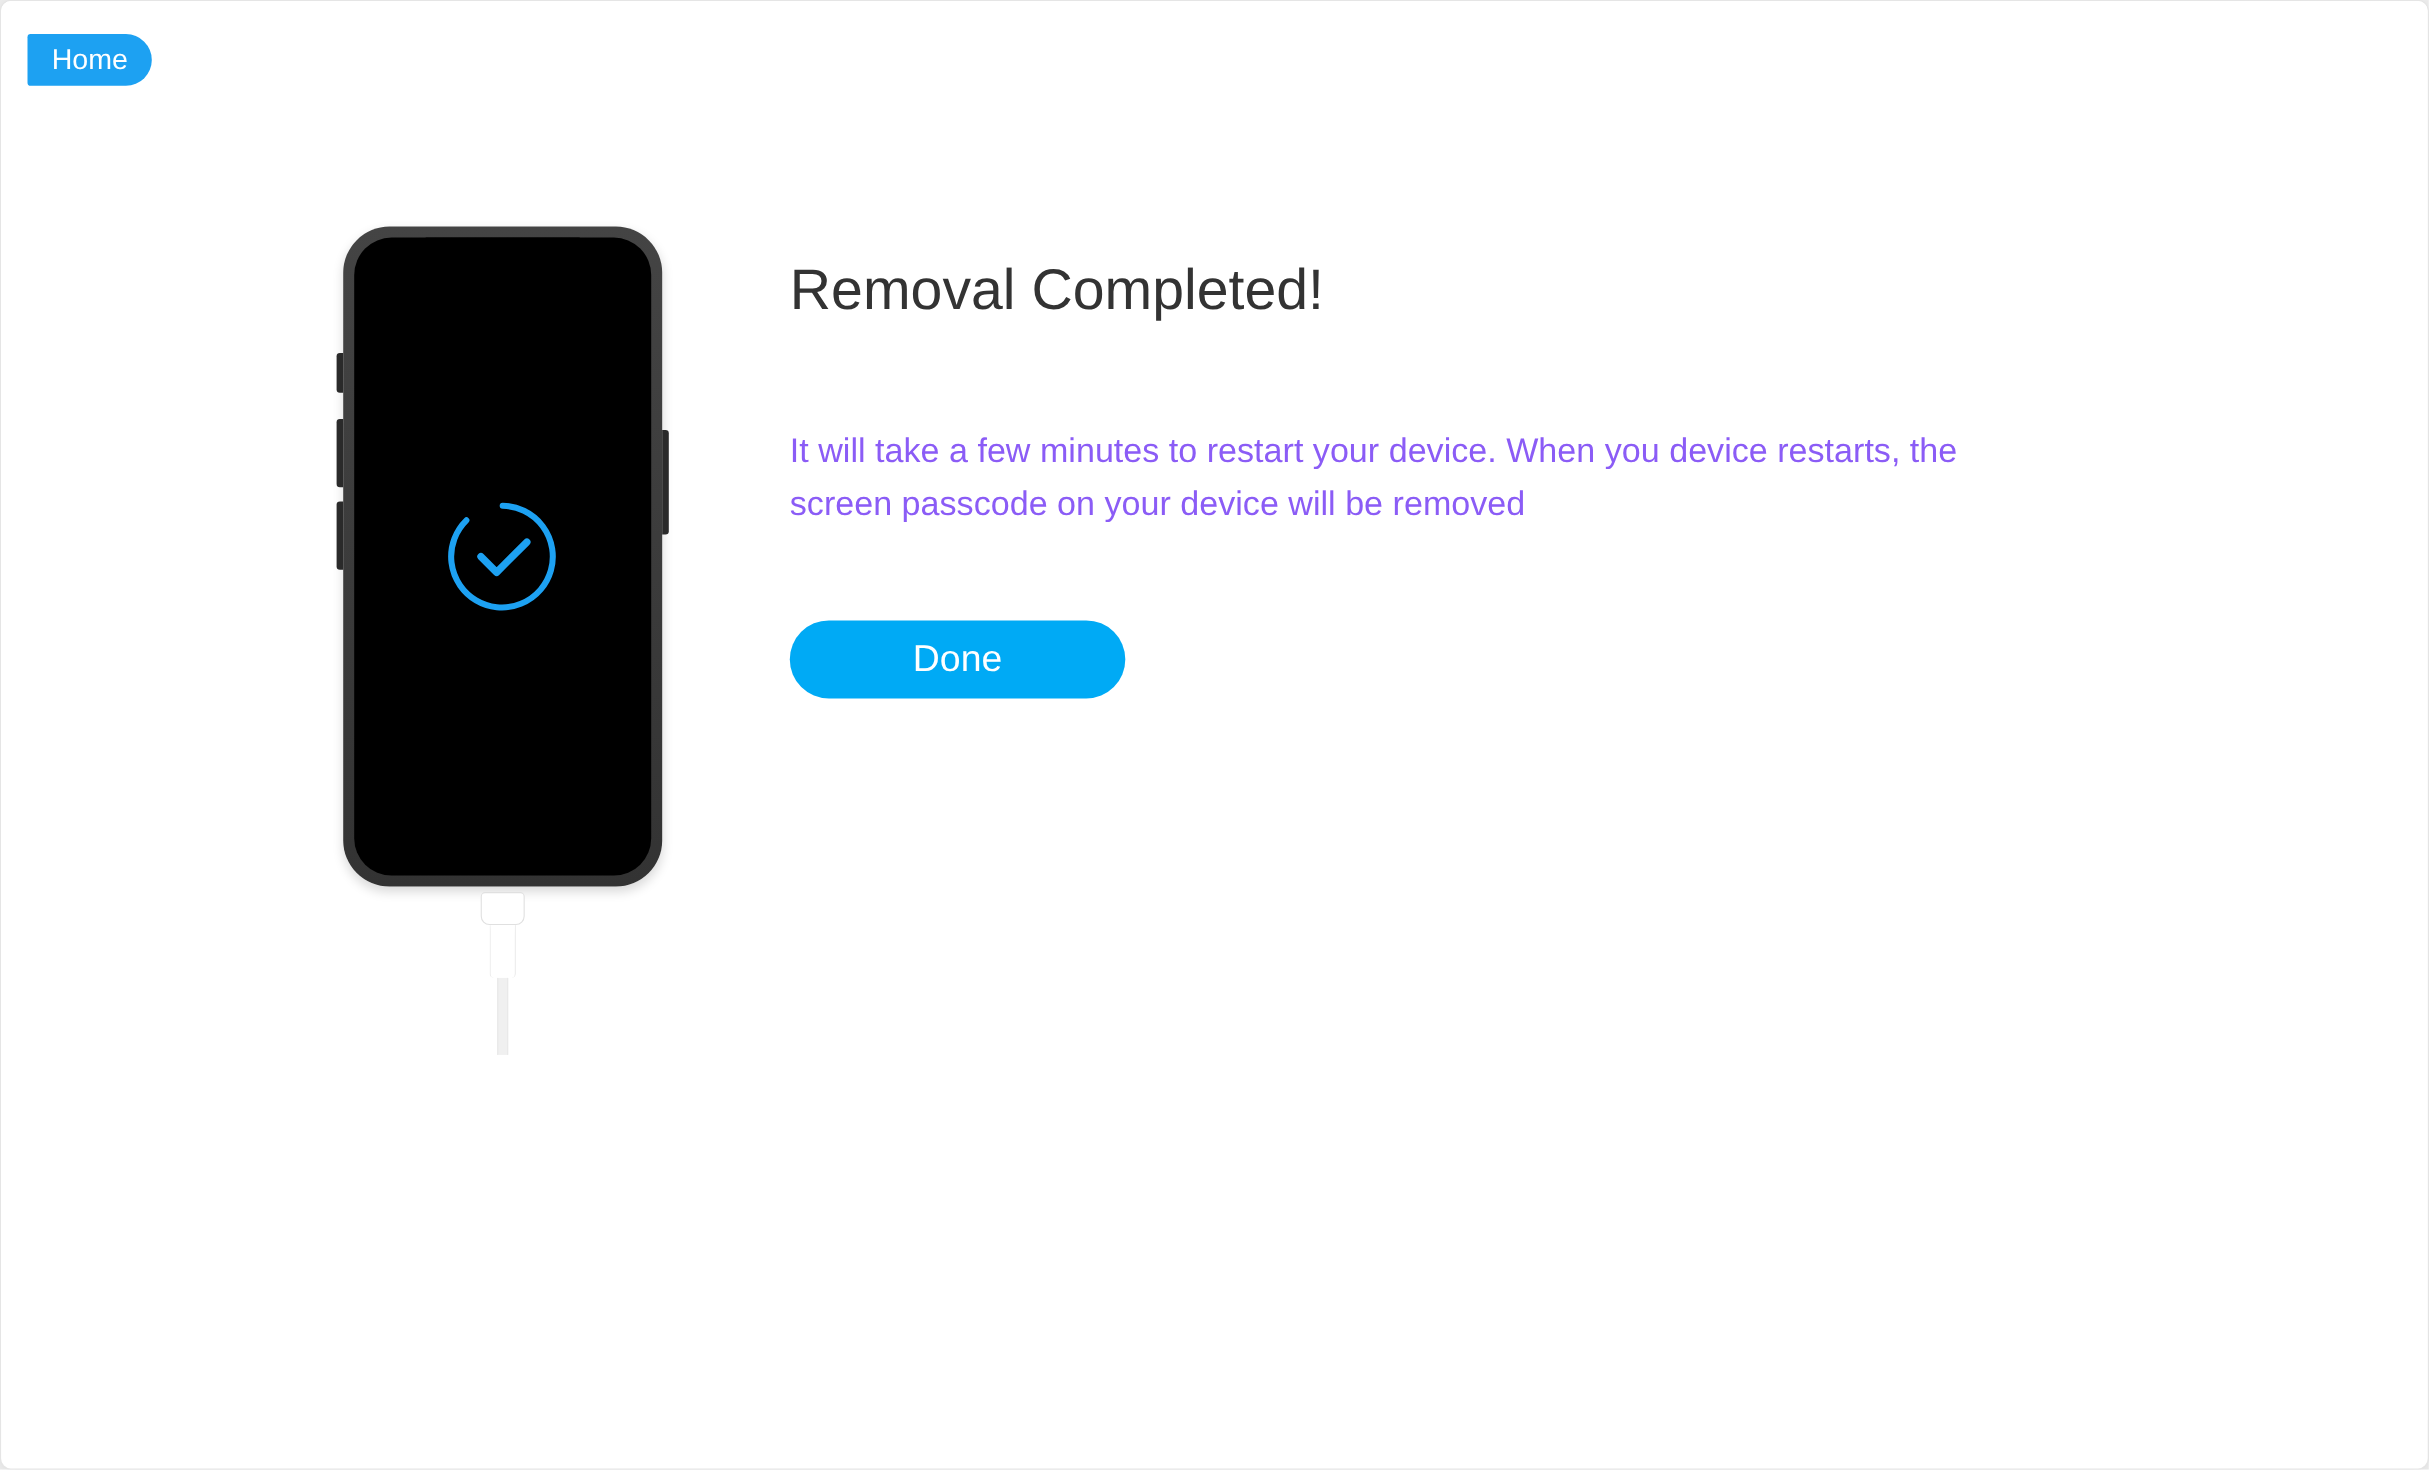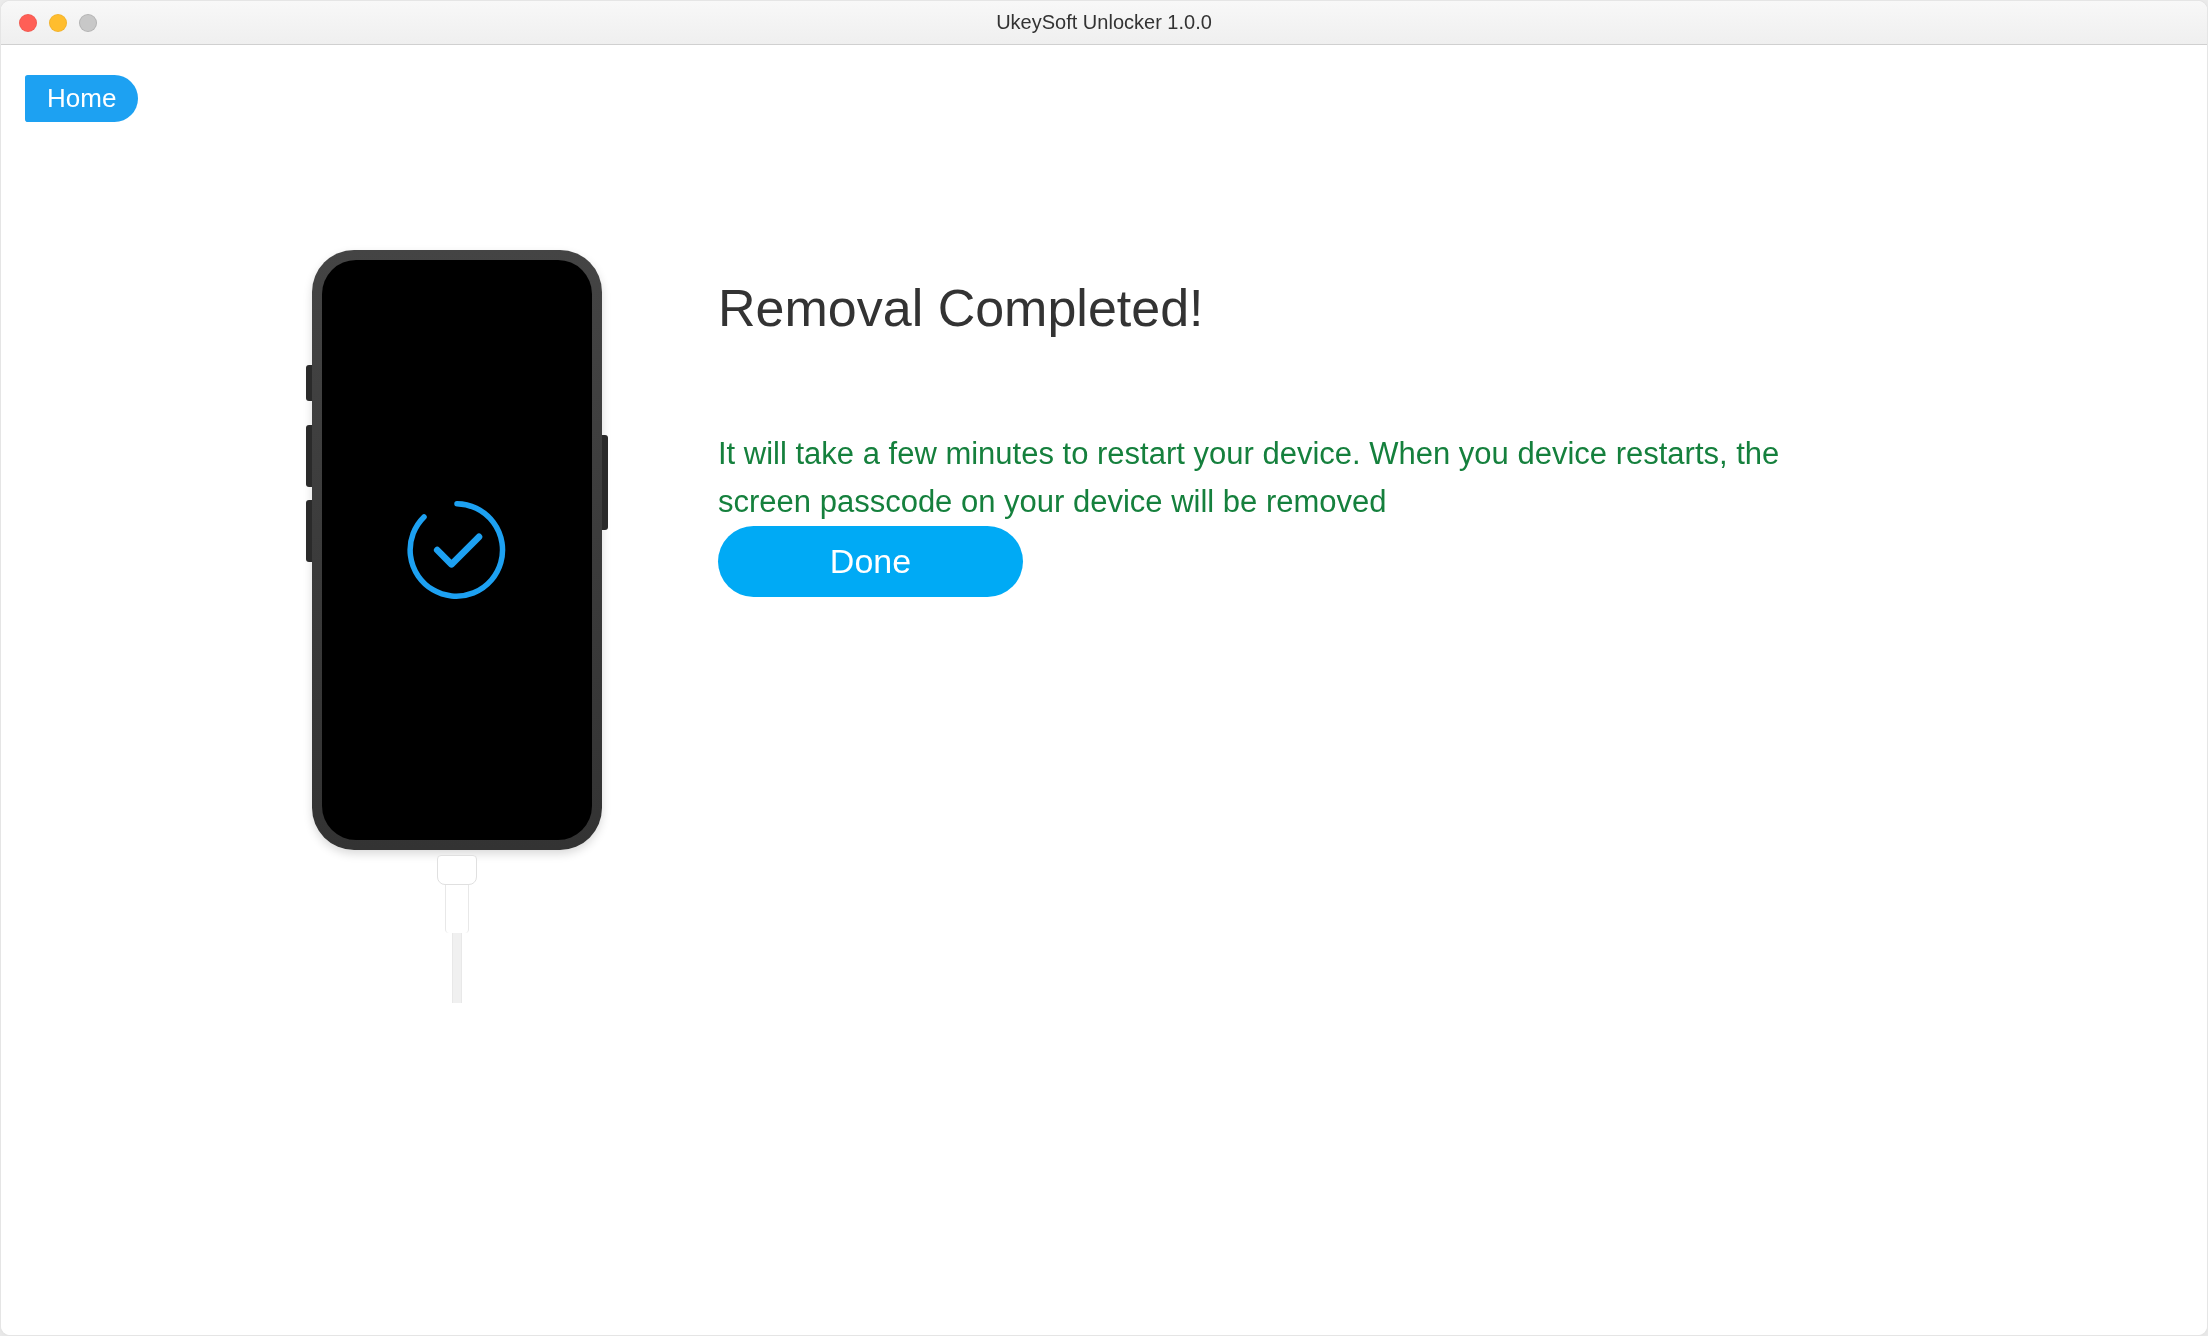--- a/index.html
+++ b/index.html
@@ -198,22 +198,23 @@
       padding-top: 28px;
     }
     .heading {
       font-size: 52px;
       font-weight: 400;
       color: #333;
       margin-bottom: 92px;
     }
     .description {
       font-size: 31px;
-      color: #15803d;
+      color: #8b5cf6;
       line-height: 1.55;
+      margin-bottom: 82px;
       max-width: 1100px;
     }
     .done-button {
       background: #00aaf5;
       color: #fff;
       font-size: 34px;
       font-weight: 400;
       padding: 16px 0;
       width: 305px;
       border-radius: 50px;
@@ -225,28 +226,20 @@
       font-size: 29px;
       color: #888;
       line-height: 1.5;
       max-width: 1140px;
     }
   </style>
 </head>
 <body>
 
 <div class="window">
-  <div class="titlebar">
-    <div class="traffic-lights">
-      <div class="traffic-light tl-red"></div>
-      <div class="traffic-light tl-yellow"></div>
-      <div class="traffic-light tl-green"></div>
-    </div>
-    <div class="title-text">UkeySoft Unlocker 1.0.0</div>
-  </div>
 
   <div class="content">
     <button class="home-button">Home</button>
 
     <div class="main-area">
       <div class="phone-container">
         <div class="phone">
           <div class="phone-side-btn-left-1"></div>
           <div class="phone-side-btn-left-2"></div>
           <div class="phone-side-btn-left-3"></div>

